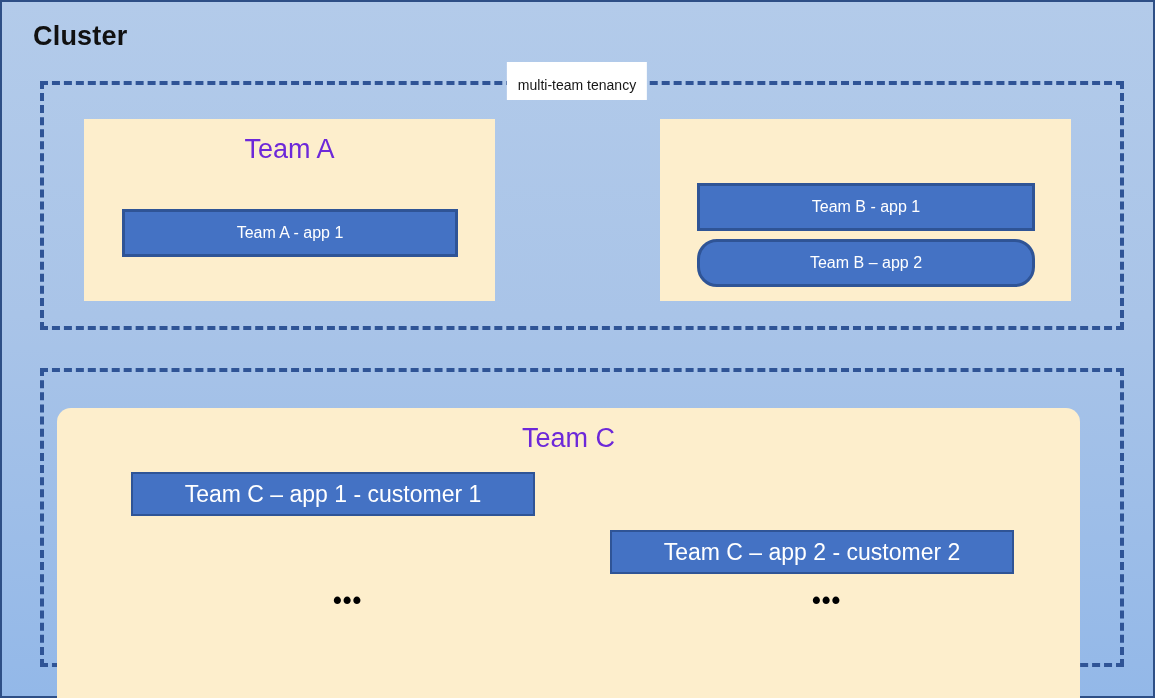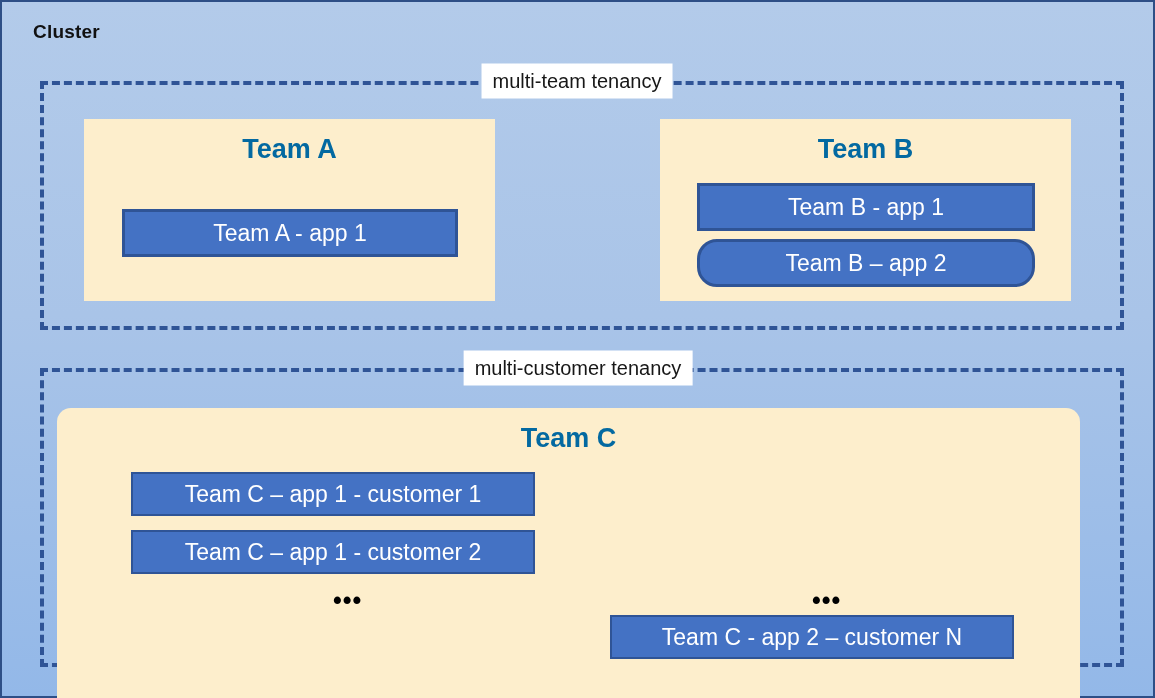--- a/index.html
+++ b/index.html
@@ -20,21 +20,21 @@
     box-sizing: border-box;
     background: linear-gradient(180deg, #b3cbea 0%, #a9c4e8 45%, #93b8e8 100%);
     border: 2px solid #2e4f86;
   }
 
   
   .cluster-title {
     position: absolute;
     left: 31px;
     top: 19px;
-    font-size: 19px;
+    font-size: 27px;
     font-weight: bold;
     color: #111111;
     letter-spacing: 0.2px;
     white-space: nowrap;
   }
 
   
   .tenancy-zone {
     position: absolute;
     box-sizing: border-box;
@@ -51,23 +51,23 @@
     left: 38px;
     top: 366px;
     width: 1084px;
     height: 299px;
   }
 
   .zone-label {
     position: absolute;
     background: #ffffff;
     color: #171717;
-    font-size: 20px;
+    font-size: 14px;
     line-height: 1;
-    padding: 7px 11px 8px 11px;
+    padding: 16px 11px 8px 11px;
     white-space: nowrap;
     transform: translate(-50%, -50%);
     z-index: 6;
   }
   #label-multi-team {
     left: 575px;
     top: 79px;
   }
   #label-multi-customer {
     left: 576px;
@@ -100,36 +100,36 @@
     height: 336px;
     border-radius: 14px;
   }
 
   .team-title {
     position: absolute;
     left: 0;
     right: 0;
     text-align: center;
     font-size: 27px;
-    font-weight: bold;
-    color: #0369a1;
+    font-weight: normal;
+    color: #6d28d9;
     white-space: nowrap;
   }
   #team-a-box .team-title,
   #team-b-box .team-title { top: 15px; }
   #team-c-box .team-title { top: 15px; }
 
   
   .app-box {
     position: absolute;
     box-sizing: border-box;
     background: #4472c4;
     border: 3px solid #2f5496;
     color: #ffffff;
-    font-size: 23px;
+    font-size: 16px;
     display: flex;
     align-items: center;
     justify-content: center;
     white-space: nowrap;
   }
   .app-box.compact {
     font-size: 23px;
     border-width: 2px;
   }
 
@@ -194,32 +194,29 @@
 
   <div class="tenancy-zone" id="zone-multi-team"></div>
   <div class="zone-label" id="label-multi-team">multi-team tenancy</div>
 
   <div class="team-box" id="team-a-box">
     <div class="team-title">Team A</div>
     <div class="app-box" id="team-a-app-1">Team A - app 1</div>
   </div>
 
   <div class="team-box" id="team-b-box">
-    <div class="team-title">Team B</div>
     <div class="app-box" id="team-b-app-1">Team B - app 1</div>
     <div class="app-box" id="team-b-app-2">Team B – app 2</div>
   </div>
 
   <div class="tenancy-zone" id="zone-multi-customer"></div>
-  <div class="zone-label" id="label-multi-customer">multi-customer tenancy</div>
 
   <div class="team-box" id="team-c-box">
     <div class="team-title">Team C</div>
 
     <div class="app-box compact tc-app tc-col-left" id="tc-l1">Team C – app 1 - customer 1</div>
-    <div class="app-box compact tc-app tc-col-left" id="tc-l2">Team C – app 1 - customer 2</div>
     <div class="ellipsis" id="tc-ellipsis-left">•••</div>
 
+    <div class="app-box compact tc-app tc-col-right" id="tc-r2">Team C – app 2 - customer 2</div>
     <div class="ellipsis" id="tc-ellipsis-right">•••</div>
-    <div class="app-box compact tc-app tc-col-right" id="tc-r3">Team C - app 2 – customer N</div>
   </div>
 
 </div>
 
 </body></html>

